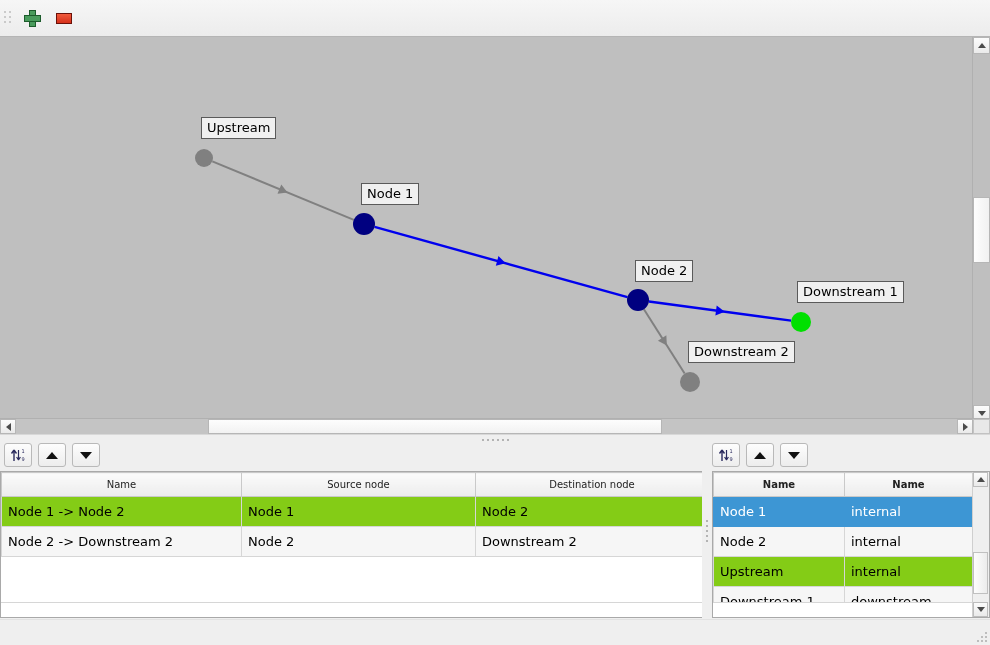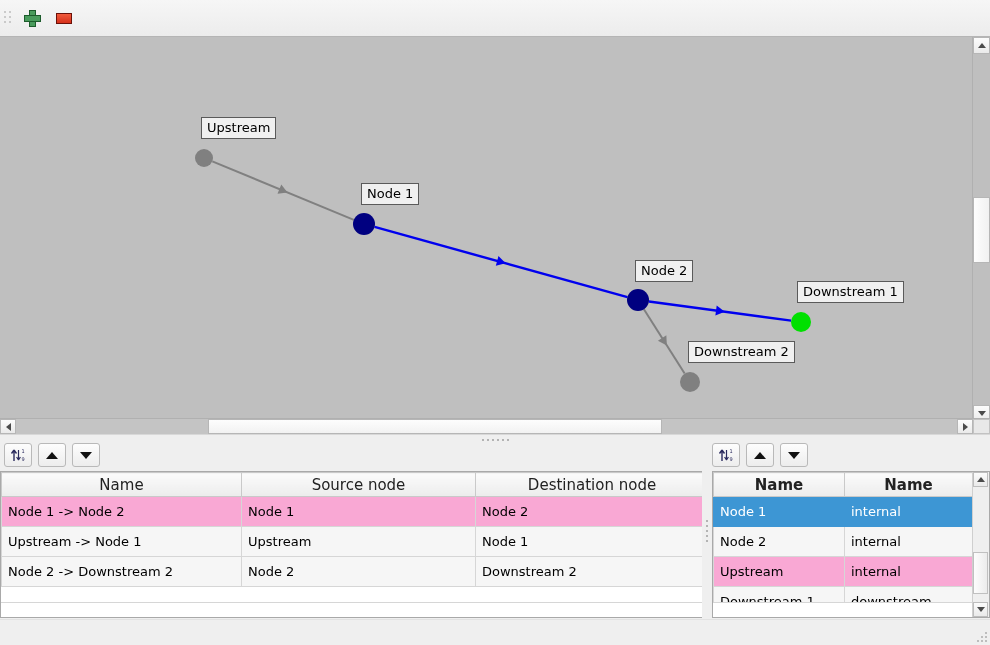--- a/index.html
+++ b/index.html
@@ -118,30 +118,30 @@
   }
   .sort-ico { position: relative; width: 16px; height: 16px; }
 
   table.grid {
     border-collapse: collapse; width: 100%; table-layout: fixed;
     background: #fff;
   }
   table.grid th {
     background: linear-gradient(#fbfbfb,#ececec);
     border: 1px solid #c9c9c9;
-    height: 23px; font-weight: normal; font-size: 15px; color: #222;
+    height: 23px; font-weight: normal; font-size: 10px; color: #222;
     padding: 0 4px;
   }
   table.grid.bold-head th { font-weight: bold; }
   table.grid td {
     border: 1px solid #d6d6d6;
     height: 29px; font-size: 13px; padding: 0 6px;
     white-space: nowrap; overflow: hidden; text-overflow: ellipsis;
   }
-  table.grid tr.odd td { background: #f9a8d4; }
+  table.grid tr.odd td { background: #84cc16; }
   table.grid tr.even td { background: #f6f6f6; }
   table.grid tr.sel td { background: #3d96d4; color: #ffffff; border-color:#3d96d4;}
   .grid-wrap {
     position: absolute; background: #fff;
     border: 1px solid #a9a9a9; overflow: hidden; box-sizing: border-box;
   }
   .filler { position:absolute; left:0; right:0; bottom:0; height:14px; background:#fff; border-top:1px solid #d6d6d6;}
 
   
   .vsplit {
@@ -289,25 +289,20 @@
             <th>Destination node</th>
           </tr>
         </thead>
       <tbody id="edges-body">
           <tr class="odd">
             <td>Node 1 -&gt; Node 2</td>
             <td>Node 1</td>
             <td>Node 2</td>
           </tr>
           <tr class="even">
-            <td>Upstream -&gt; Node 1</td>
-            <td>Upstream</td>
-            <td>Node 1</td>
-          </tr>
-          <tr class="even">
             <td>Node 2 -&gt; Downstream 2</td>
             <td>Node 2</td>
             <td>Downstream 2</td>
           </tr>
         </tbody>
     </table>
     <div class="filler"></div>
   </div>
 
   <div class="vsplit" style="left:702px;">

